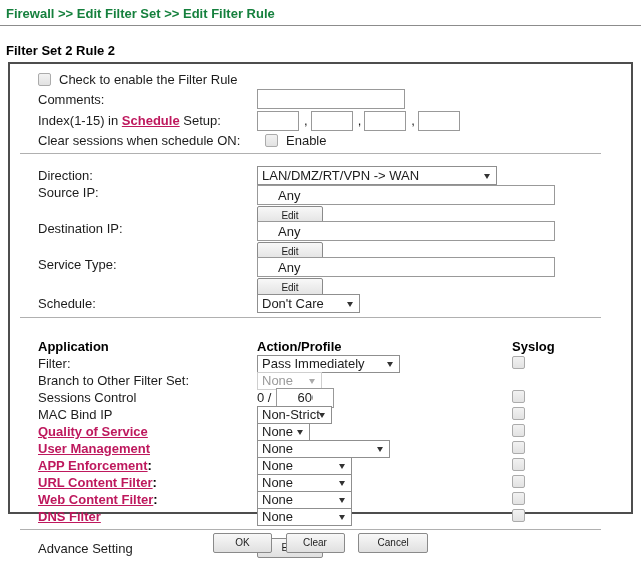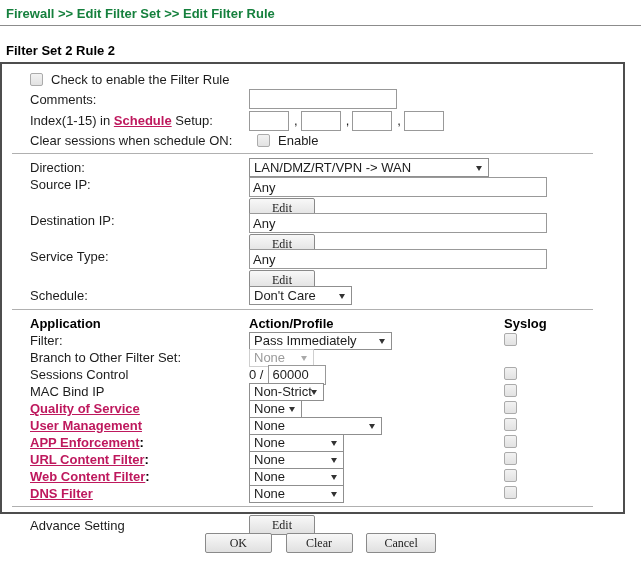--- a/index.html
+++ b/index.html
@@ -3,86 +3,86 @@
 <meta charset="utf-8">
 <style>
   * { box-sizing: border-box; margin: 0; padding: 0; }
   html, body { width: 641px; height: 561px; overflow: hidden; background: #fff; }
   body { font-family: "Liberation Sans", sans-serif; font-size: 13px; color: #1c1c1c; position: relative; }
 
   .breadcrumb { font-weight: bold; color: #15803d; padding: 6px 0 0 6px; height: 22px; }
   .top-rule { border: none; border-top: 1px solid #8c8c8c; margin: 3px 0 0 0; }
   .page-title { font-weight: bold; color: #000; padding: 17px 0 4px 6px; }
 
-  .rule-box { position: absolute; left: 0; top: 62px; width: 625px; height: 452px;
+  .rule-box { position: absolute; left: 8px; top: 62px; width: 625px; height: 452px;
               border: 2px solid #4d4d4d; background: #fff; padding-top: 3px; }
 
   .row { display: flex; align-items: center; padding-left: 28px; position: relative; }
   .lbl { width: 219px; flex: 0 0 219px; }
   .bold { font-weight: bold; color: #000; }
   .link-label { font-weight: bold; color: #be185d; text-decoration: underline; }
 
   .cb { display: inline-block; width: 13px; height: 13px; border: 1px solid #ababab;
         background: linear-gradient(#f2f2f2, #e2e2e2); border-radius: 2px; flex: 0 0 13px; }
 
   input.txt { border: 1px solid #999; background: #fff; font-family: "Liberation Sans", sans-serif;
-              font-size: 13px; height: 20px; padding: 0 3px; color: #1c1c1c; }
+              font-size: 13px; height: 20px; padding: 0 20px; color: #1c1c1c; }
   .in-comments { width: 148px; }
   .in-index { width: 40px; height: 19px; }
   .in-any { width: 298px; height: 18px; }
   .in-sessions { width: 58px; height: 17px; }
 
   .sel { position: relative; border: 1px solid #8f8f8f; background: #fff; height: 19px;
          line-height: 17px; padding: 0 16px 16px 4px; white-space: nowrap; overflow: hidden; }
   .sel .arrow { position: absolute; right: 6px; top: 7px; width: 0; height: 0;
                 border-left: 3.5px solid transparent; border-right: 3.5px solid transparent;
                 border-top: 5px solid #333; }
   .sel.disabled { border-color: #cfcfcf; color: #9a9a9a; }
   .sel.disabled .arrow { border-top-color: #aaa; }
 
   .btn { display: inline-block; border: 1px solid #8a8a8a; border-radius: 2px;
-         background: linear-gradient(#f8f8f8, #e0e0e0); font-family: Liberation Serif, serif;
-         font-size: 12px; color: #1c1c1c; text-align: center; height: 20px; line-height: 18px; cursor: pointer; }
+         background: linear-gradient(#f8f8f8, #e0e0e0); font-family: Liberation Sans, sans-serif;
+         font-size: 10px; color: #1c1c1c; text-align: center; height: 20px; line-height: 18px; cursor: pointer; }
   .btn-edit { width: 66px; }
 
   .inner-rule { border: none; border-top: 1px solid #b0b0b0; margin: 0 30px 0 10px; }
 
   .r-enable { height: 18px; margin-top: 3px; }
   .r-enable .cb { margin-right: 8px; }
   .r-comments { height: 22px; }
   .r-index { height: 21px; }
   .comma { padding: 0 3px 0 5px; }
   .r-clear { height: 19px; }
   .r-clear .cb { margin: 0 8px 0 8px; }
   .gap4 { height: 4px; } .gap3 { height: 3px; }
-  .r-direction { height: 19px; margin-top: 4px; }
+  .r-direction { height: 19px; margin-top: 12px; }
   .sel-direction { width: 240px; }
   .ip-group { display: flex; padding-left: 28px; align-items: flex-start; height: 36px; }
   .ip-ctrl .btn-edit { margin-top: 1px; }
   .r-fragments { height: 20px; }
   .sel-fragments { width: 103px; }
 
-  .r-apphead { height: 17px; margin-top: 5px; }
+  .r-apphead { height: 17px; margin-top: 20px; }
   .app-row { height: 17px; }
   .app-row .sel { height: 17px; line-height: 15px; }
   .app-row .sel .arrow { top: 6px; }
   .syslog-col { position: absolute; left: 502px; top: 1px; }
   .sel-filter { width: 143px; }
   .sel-branch { width: 65px; }
   .sel-mac_bind { width: 75px; }
   .sel-qos { width: 53px; }
   .sel-user_mgmt { width: 133px; }
   .sel-app_enforcement, .sel-url_filter, .sel-web_filter, .sel-dns_filter { width: 95px; }
   .sessions-wrap { display: flex; align-items: center; }
   .sessions-prefix { padding-right: 5px; }
 
   .r-advance { height: 22px; margin-top: 7px; }
 
   .bottom-buttons { position: absolute; left: 0; top: 533px; width: 641px; text-align: center; }
-  .bottom-buttons .btn { width: 67px; margin: 0 5px; }
+  .bottom-buttons .btn { width: 59px; margin: 0 5px; }
   .btn-cancel { width: 70px !important; }
 </style>
 </head>
 <body>
 
 <div class="breadcrumb">Firewall &gt;&gt; Edit Filter Set &gt;&gt; Edit Filter Rule</div>
 <hr class="top-rule">
 <div class="page-title">Filter Set 2 Rule 2</div>
 
 <div class="rule-box">

